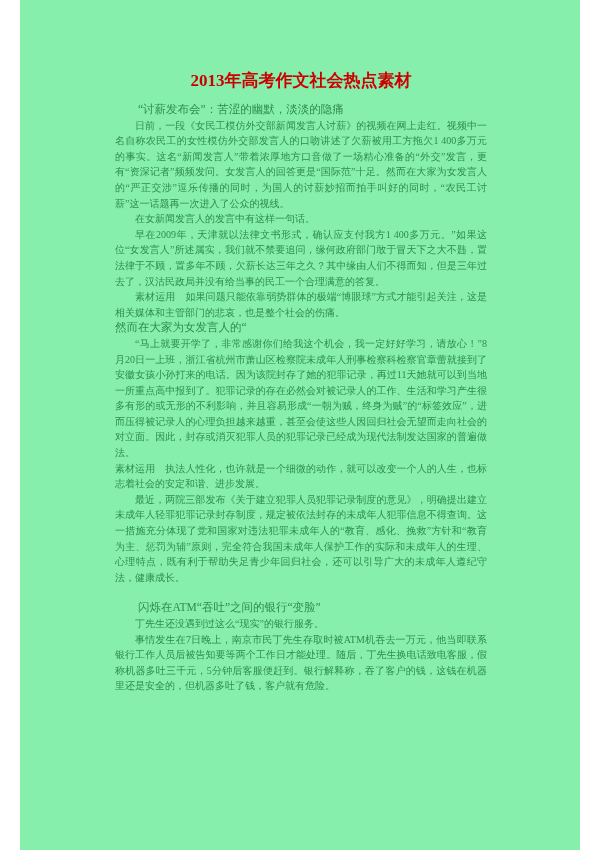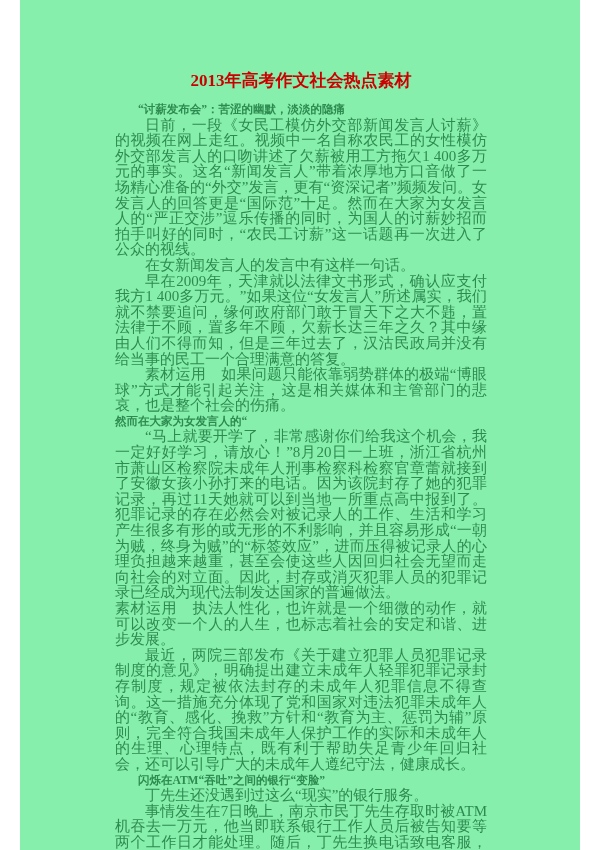--- a/index.html
+++ b/index.html
@@ -25,28 +25,28 @@
     font-size: 17px;
     line-height: 22px;
     font-weight: bold;
     color: #cc0000;
     font-family: "Liberation Serif", "DejaVu Serif", serif;
   }
   .heading {
     margin: 0;
     font-size: 11.5px;
     line-height: 15.6px;
-    font-weight: bold;
+    font-weight: normal;
     color: #2e8b50;
   }
   .heading.indent { text-indent: 2em; }
-  .heading.gap-before { }
+  .heading.gap-before { margin-top: 15px; }
   .para {
     margin: 0;
-    font-size: 15px;
+    font-size: 10px;
     line-height: 15.6px;
     text-align: justify;
     text-indent: 2em;
     color: #2e8b50;
     word-break: break-all;
   }
   .para.usage {
   }
   .para.no-indent { text-indent: 0; }
 </style>

